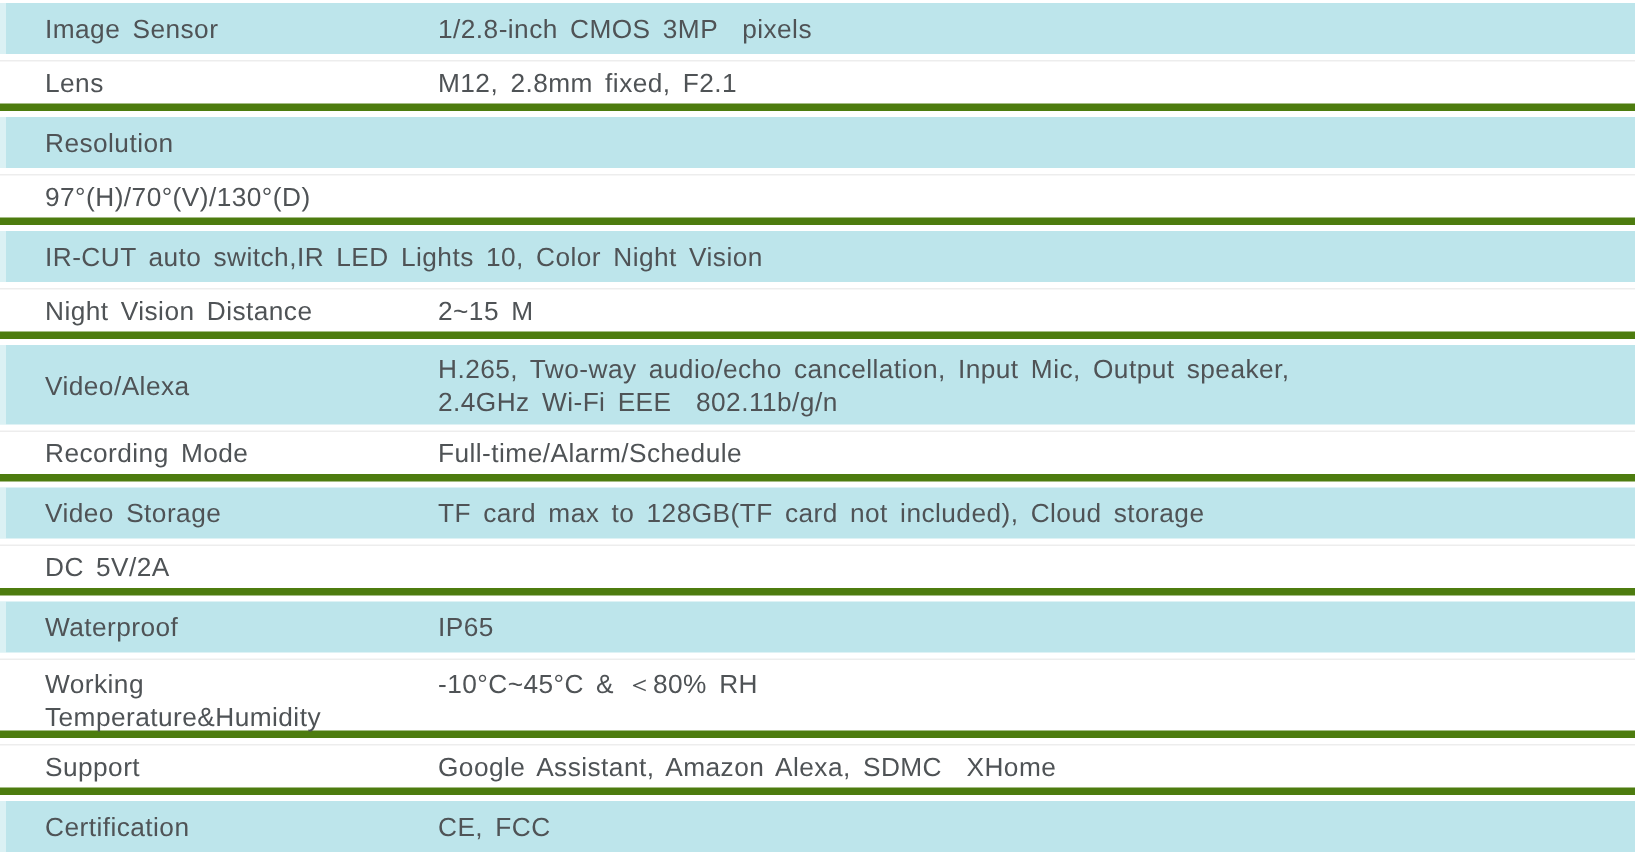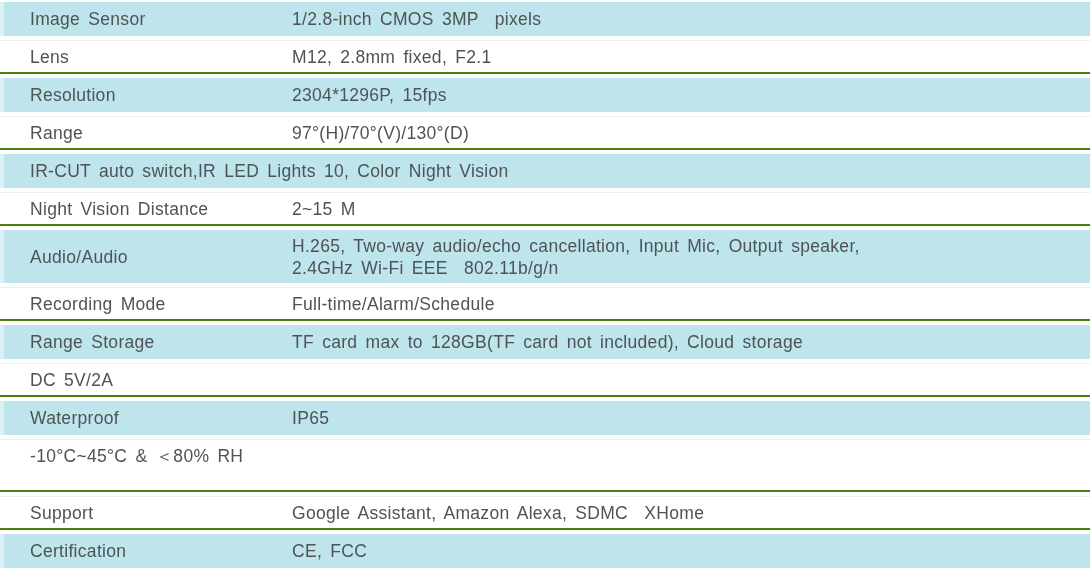--- a/index.html
+++ b/index.html
@@ -29,21 +29,21 @@
   .row.shaded { background: #bde5eb; }
   .row.shaded::before {
     content: "";
     position: absolute;
     left: 0; top: 0; bottom: 0;
     width: 4px;
     background: rgba(255,255,255,0.45);
   }
   .row.plain {
     border-top: 1px solid #ededed;
-    border-bottom: 2px solid #4d7c0f;
+    border-bottom: 5px solid #4d7c0f;
     justify-content: space-between;
   }
   .row.tall { height: 53px; }
   .row.vtop { align-items: flex-start; padding-top: 5px; }
   .cell { white-space: pre-wrap; }
   .cell.label { width: 262px; flex: none; }
   .cell.value { flex: 1; }
 </style>
 </head>
 <body>
@@ -55,63 +55,63 @@
     <div class="cell value">1/2.8-inch CMOS 3MP  pixels</div>
   </div>
 
   <div class="row plain">
     <div class="cell label">Lens</div>
     <div class="cell value">M12, 2.8mm fixed, F2.1</div>
   </div>
 
   <div class="row shaded">
     <div class="cell label">Resolution</div>
-    <div class="cell value">2304*1296P, 15fps</div>
   </div>
 
   <div class="row plain">
-    <div class="cell label">Range</div>
     <div class="cell value">97°(H)/70°(V)/130°(D)</div>
   </div>
 
   <div class="row shaded">
     <div class="cell value">IR-CUT auto switch,IR LED Lights 10, Color Night Vision</div>
   </div>
 
   <div class="row plain">
     <div class="cell label">Night Vision Distance</div>
     <div class="cell value">2~15 M</div>
   </div>
 
   <div class="row shaded tall">
-    <div class="cell label">Audio/Audio</div>
+    <div class="cell label">Video/Alexa</div>
     <div class="cell value">H.265, Two-way audio/echo cancellation, Input Mic, Output speaker,
 2.4GHz Wi-Fi EEE  802.11b/g/n</div>
   </div>
 
   <div class="row plain">
     <div class="cell label">Recording Mode</div>
     <div class="cell value">Full-time/Alarm/Schedule</div>
   </div>
 
   <div class="row shaded">
-    <div class="cell label">Range Storage</div>
+    <div class="cell label">Video Storage</div>
     <div class="cell value">TF card max to 128GB(TF card not included), Cloud storage</div>
   </div>
 
   <div class="row plain">
     <div class="cell value">DC 5V/2A</div>
   </div>
 
   <div class="row shaded">
     <div class="cell label">Waterproof</div>
     <div class="cell value">IP65</div>
   </div>
 
   <div class="row plain tall vtop">
+    <div class="cell label">Working
+Temperature&amp;Humidity</div>
     <div class="cell value">-10°C~45°C &amp; ＜80% RH</div>
   </div>
 
   <div class="row plain">
     <div class="cell label">Support</div>
     <div class="cell value">Google Assistant, Amazon Alexa, SDMC  XHome</div>
   </div>
 
   <div class="row shaded">
     <div class="cell label">Certification</div>

